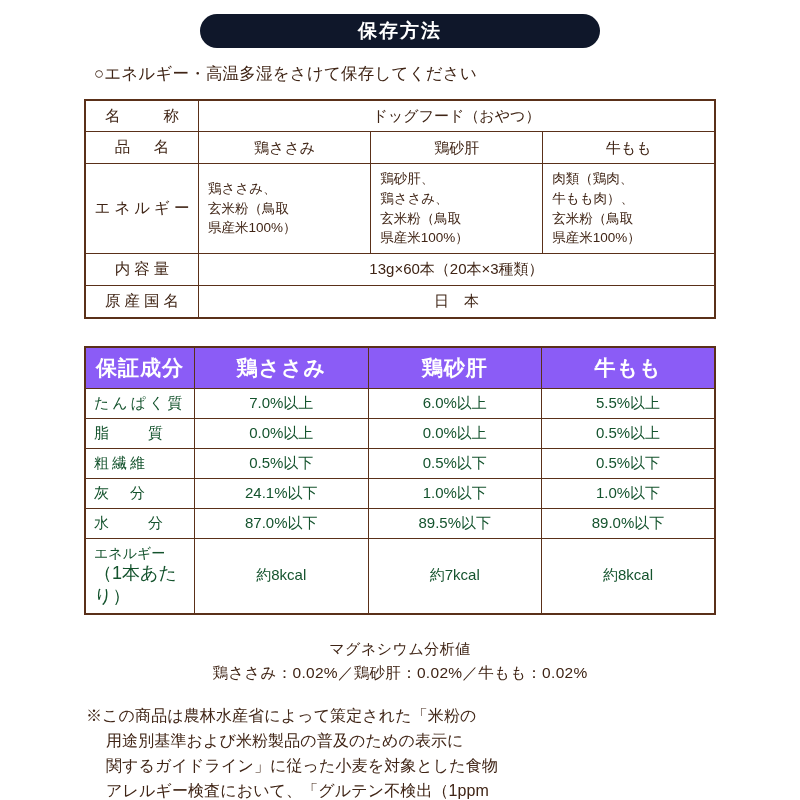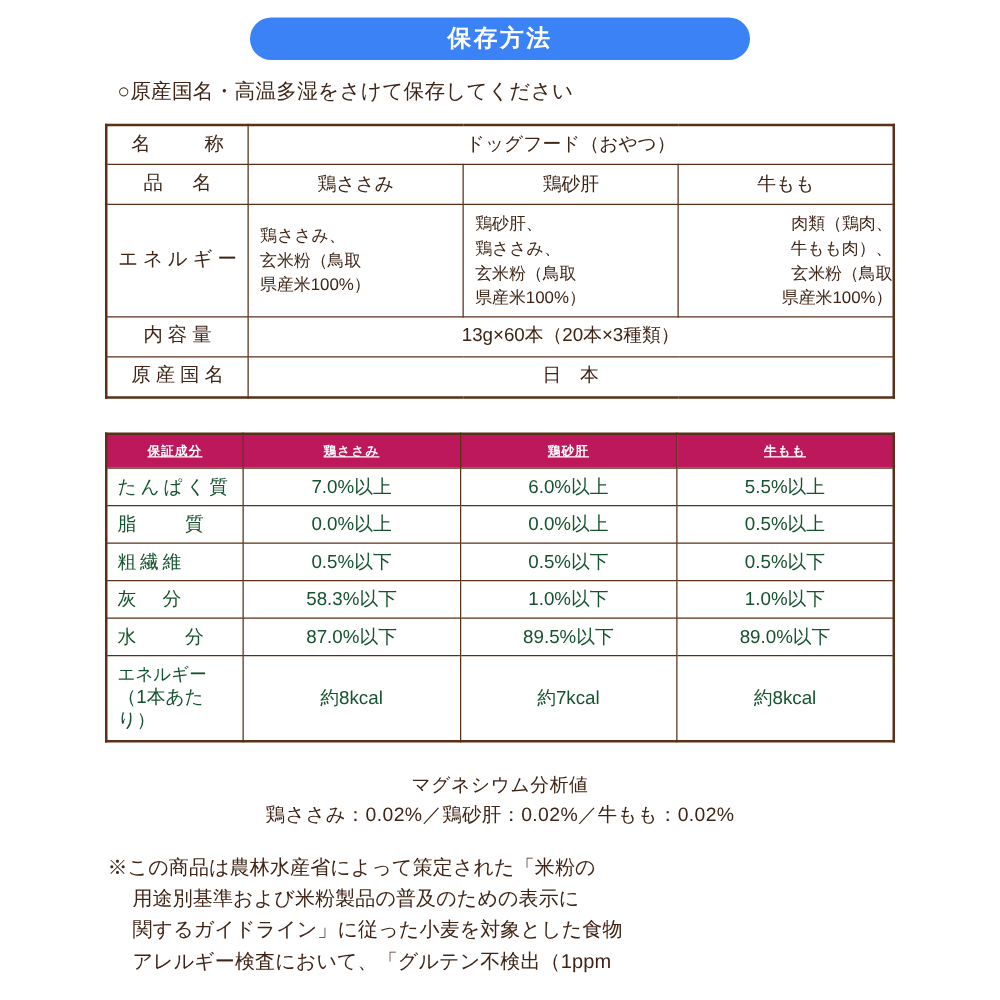--- a/index.html
+++ b/index.html
@@ -19,21 +19,21 @@
     height: 800px;
     box-sizing: border-box;
     padding: 14px 84px 0 84px;
   }
 
   
   .header-pill {
     margin: 0 auto;
     width: 400px;
     height: 34px;
-    background: #3b82f6;
+    background: #0f172a;
     border-radius: 17px;
     color: #ffffff;
     font-size: 19px;
     font-weight: bold;
     letter-spacing: 2px;
     display: flex;
     align-items: center;
     justify-content: center;
   }
 
@@ -81,28 +81,27 @@
     padding-left: 9px;
     line-height: 1.45;
   }
 
   
   .ga-table {
     margin-top: 27px;
     border: 2px solid #5a3019;
   }
   .ga-table th {
-    background: #be185d;
+    background: #8b5cf6;
     color: #ffffff;
-    font-size: 10px;
+    font-size: 21px;
     font-weight: bold;
     padding: 6px 2px;
     border: 1.5px solid #5a3019;
     letter-spacing: 1px;
-    text-decoration: underline;
   }
   .ga-table th.first {
     width: 104px;
   }
   .ga-table td {
     border: 1.5px solid #5a3019;
     font-size: 15px;
     color: #14532d;
     padding: 5px 4px;
     text-align: center;
@@ -114,21 +113,21 @@
     font-size: 15px;
     letter-spacing: 3px;
   }
   .ga-table td.rowlabel.energy {
     letter-spacing: 0px;
     font-size: 14px;
     line-height: 1.3;
   }
   .sub {
     display: block;
-    font-size: 15px;
+    font-size: 18px;
     letter-spacing: 0px;
   }
 
   
   .mg-block {
     margin-top: 25px;
     text-align: center;
   }
   .mg-title {
     font-size: 15px;
@@ -161,21 +160,21 @@
 </head>
 <body>
 
 <div class="page">
 
   <div class="header-pill">
     <span>保存方法</span>
   </div>
 
   <div class="notes">
-    <div class="note-line">○原産国名・高温多湿をさけて保存してください</div>
+    <div class="note-line">○エネルギー・高温多湿をさけて保存してください</div>
   </div>
 
   <table class="spec-table">
     <tbody>
       <tr>
         <td class="label">名　　称</td>
         <td colspan="3">ドッグフード（おやつ）</td>
       </tr>
       <tr>
         <td class="label">品　名</td>
@@ -185,21 +184,21 @@
       </tr>
       <tr>
         <td class="label">エネルギー</td>
         <td class="ing" style="white-space: pre-line;">鶏ささみ、
 玄米粉（鳥取
 県産米100%）</td>
         <td class="ing" style="white-space: pre-line;">鶏砂肝、
 鶏ささみ、
 玄米粉（鳥取
 県産米100%）</td>
-        <td class="ing" style="white-space: pre-line; text-align: right;">肉類（鶏肉、
+        <td class="ing" style="white-space: pre-line;">肉類（鶏肉、
 牛もも肉）、
 玄米粉（鳥取
 県産米100%）</td>
       </tr>
       <tr>
         <td class="label">内容量</td>
         <td colspan="3">13g×60本（20本×3種類）</td>
       </tr>
       <tr>
         <td class="label">原産国名</td>
@@ -231,21 +230,21 @@
         <td>0.5%以上</td>
       </tr>
       <tr>
         <td class="rowlabel">粗繊維</td>
         <td>0.5%以下</td>
         <td>0.5%以下</td>
         <td>0.5%以下</td>
       </tr>
       <tr>
         <td class="rowlabel">灰　分</td>
-        <td>58.3%以下</td>
+        <td>24.1%以下</td>
         <td>1.0%以下</td>
         <td>1.0%以下</td>
       </tr>
       <tr>
         <td class="rowlabel">水　　分</td>
         <td>87.0%以下</td>
         <td>89.5%以下</td>
         <td>89.0%以下</td>
       </tr>
       <tr>

